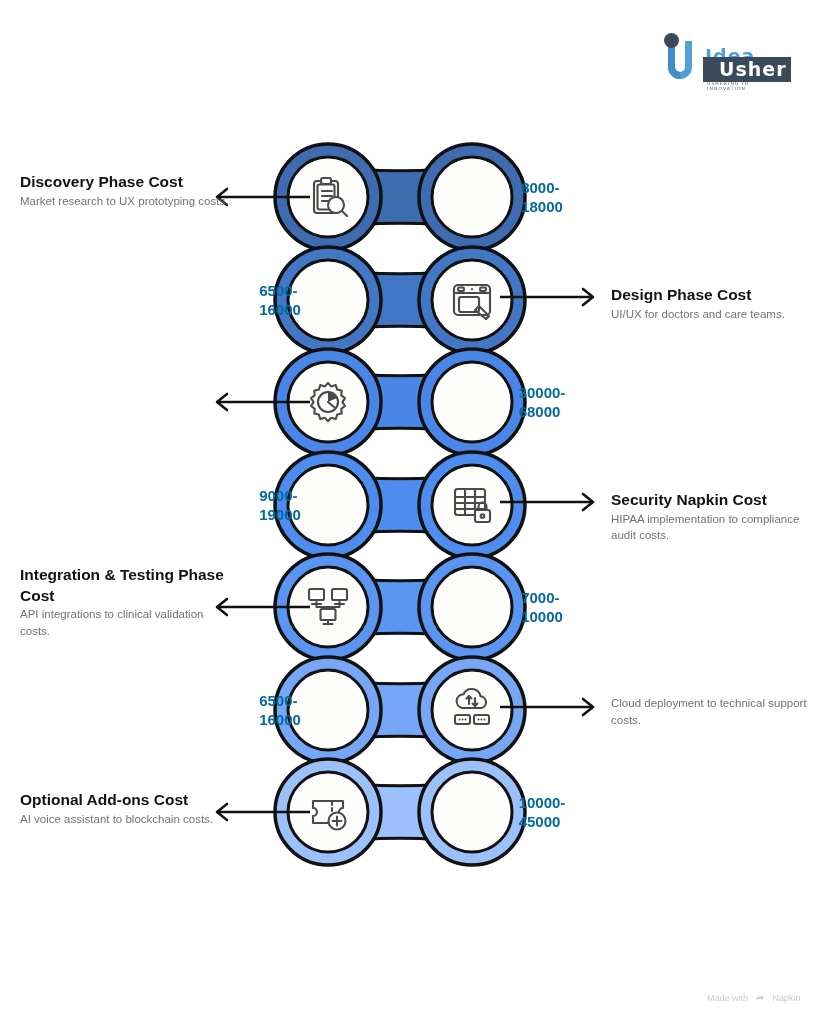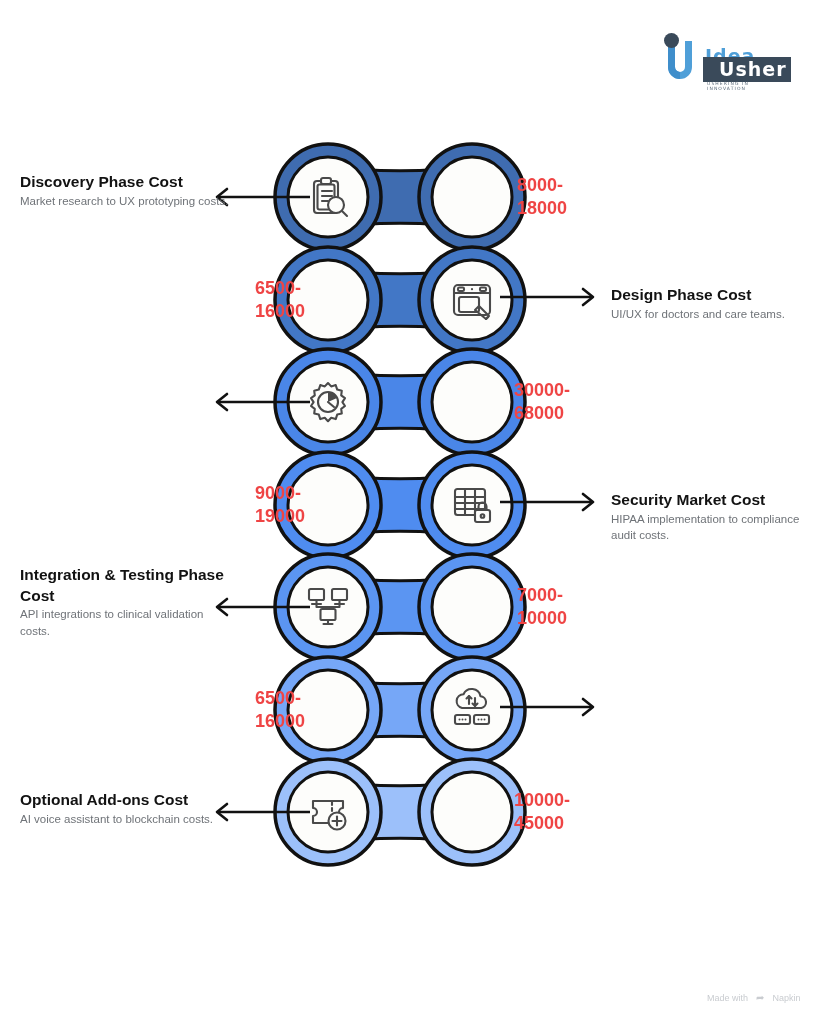--- a/index.html
+++ b/index.html
@@ -18,21 +18,21 @@
   #logo .logo-tag{position:absolute;left:44px;top:48px;font-size:4.5px;color:#5c6b7a;letter-spacing:1.1px;font-family:"DejaVu Sans",sans-serif;}
 
   
   .row{position:absolute;left:0;width:822px;height:120px;}
   .bone{position:absolute;left:200px;top:0;width:400px;height:120px;}
   .bone svg{display:block;}
 
   .node-label{
     position:absolute;width:150px;height:120px;
     display:flex;align-items:center;justify-content:center;
-    font-size:18px;font-weight:700;color:#ef4444;line-height:1.28;
+    font-size:15px;font-weight:700;color:#0369a1;line-height:1.28;
     pointer-events:none;
   }
   .node-label.l{left:205px;}
   .node-label.r{left:467px;}
 
   .icon-wrap{position:absolute;width:92px;height:92px;display:flex;align-items:center;justify-content:center;}
   .icon-wrap svg{width:48px;height:48px;}
 
   
   .side{position:absolute;width:210px;}
@@ -205,21 +205,21 @@
       <circle cx="34.5" cy="35" r="1.8"></circle>
     </svg>
   </div>
   <div class="arrow" style="left:500px;top:47px;width:110px;">
     <svg width="110" height="20" viewBox="0 0 110 20">
       <line x1="0" y1="10" x2="92" y2="10" stroke="#111" stroke-width="2.6"></line>
       <polyline points="83,2 93,10 83,18" fill="none" stroke="#111" stroke-width="2.6" stroke-linecap="round" stroke-linejoin="round"></polyline>
     </svg>
   </div>
   <div class="side right" style="top:45px;">
-    <div class="title">Security Market Cost</div>
+    <div class="title">Security Napkin Cost</div>
     <div class="desc">HIPAA implementation to compliance audit costs.</div>
   </div>
 </div>
 
 <div class="row" style="top:547px;">
   <div class="bone">
     <svg width="400" height="120" viewBox="0 0 400 120">
       <path d="M120 28 C175 36 225 36 280 28 L280 92 C225 84 175 84 120 92 Z" fill="#5b95f2" stroke="#111" stroke-width="3"></path>
       <circle cx="128" cy="60" r="53" fill="#5b95f2" stroke="#111" stroke-width="3.5"></circle>
       <circle cx="128" cy="60" r="40" fill="#fdfdfb" stroke="#111" stroke-width="3"></circle>
@@ -293,20 +293,21 @@
       <circle cx="36.5" cy="33.5" r="1" fill="#4a4a4a" stroke="none"></circle>
     </svg>
   </div>
   <div class="arrow" style="left:500px;top:47px;width:110px;">
     <svg width="110" height="20" viewBox="0 0 110 20">
       <line x1="0" y1="10" x2="92" y2="10" stroke="#111" stroke-width="2.6"></line>
       <polyline points="83,2 93,10 83,18" fill="none" stroke="#111" stroke-width="2.6" stroke-linecap="round" stroke-linejoin="round"></polyline>
     </svg>
   </div>
   <div class="side right" style="top:45px;">
+    <div class="desc">Cloud deployment to technical support costs.</div>
   </div>
 </div>
 
 <div class="row" style="top:752px;">
   <div class="bone">
     <svg width="400" height="120" viewBox="0 0 400 120">
       <path d="M120 28 C175 36 225 36 280 28 L280 92 C225 84 175 84 120 92 Z" fill="#9cc0fa" stroke="#111" stroke-width="3"></path>
       <circle cx="128" cy="60" r="53" fill="#9cc0fa" stroke="#111" stroke-width="3.5"></circle>
       <circle cx="128" cy="60" r="40" fill="#fdfdfb" stroke="#111" stroke-width="3"></circle>
       <circle cx="272" cy="60" r="53" fill="#9cc0fa" stroke="#111" stroke-width="3.5"></circle>

